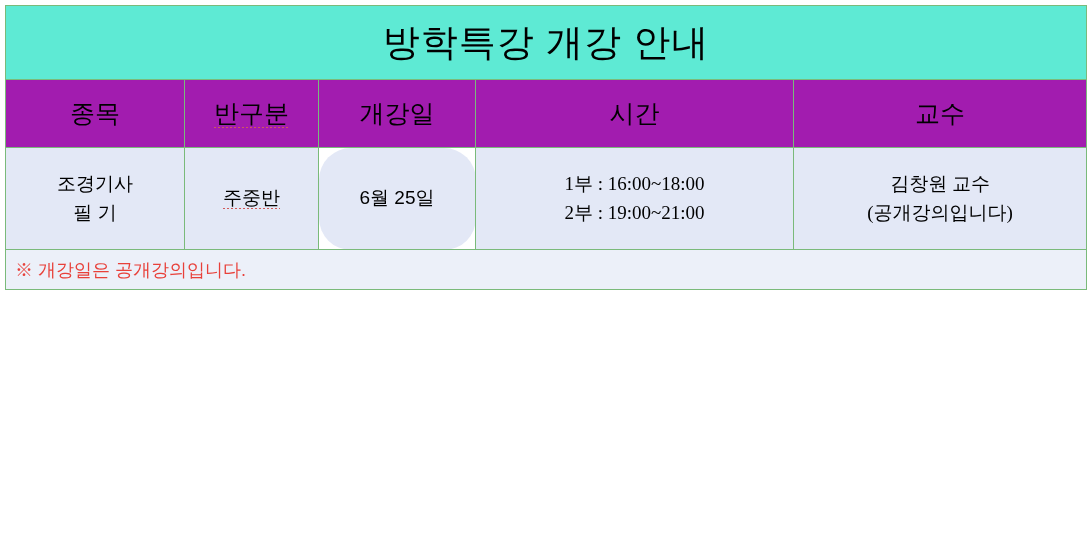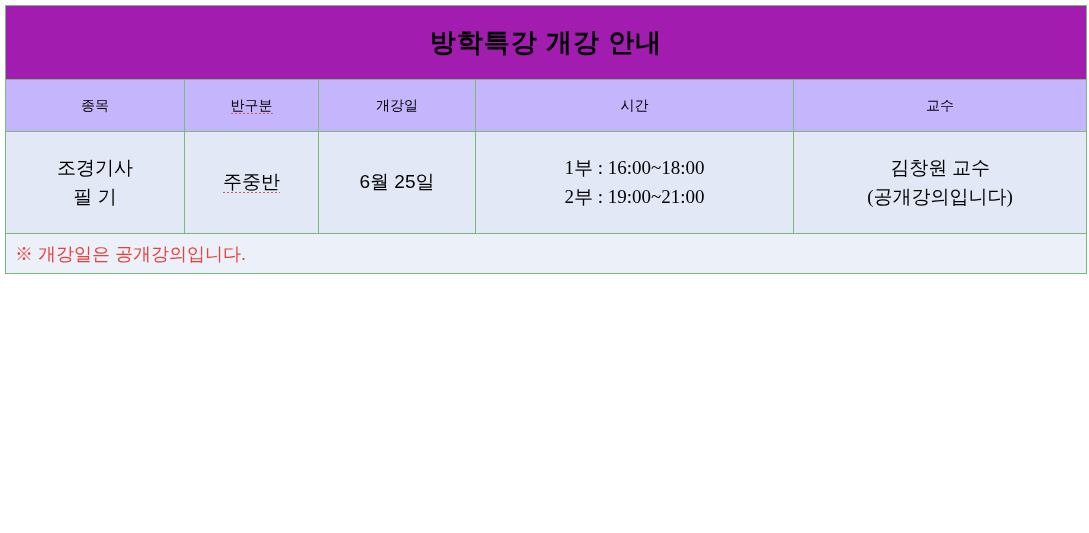--- a/index.html
+++ b/index.html
@@ -28,30 +28,30 @@
   table.notice td {
     border: 1px solid #7aba7a;
     box-sizing: border-box;
     text-align: center;
     vertical-align: middle;
     color: #000000;
   }
   
   .title-cell {
     height: 74px;
-    background: #a21caf;
-    font-size: 26px;
+    background: #5eead4;
+    font-size: 37px;
     letter-spacing: 1px;
-    font-weight: bold;
+    font-weight: normal;
   }
   
   .hdr td {
-    height: 52px;
-    background: #c4b5fd;
-    font-size: 14px;
+    height: 68px;
+    background: #a21caf;
+    font-size: 25px;
   }
   
   .body-row td {
     height: 102px;
     background: #e3e8f6;
     font-size: 19px;
     line-height: 1.5;
   }
   .cell-subject {
     white-space: pre-line;
@@ -67,21 +67,21 @@
     text-align: left !important;
     padding-left: 9px;
     font-size: 18px;
   }
   .footer-cell .mark {
     color: #e8403a;
   }
   .footer-cell .foot-text {
     color: #e8403a;
   }
-  .nowrap { white-space: nowrap; }
+  .nowrap { white-space: nowrap; border-radius: 32px; }
   .underline-dot {
     
     background-image: linear-gradient(to right, #d05a5a 0, #d05a5a 2px, transparent 2px, transparent 4px);
     background-repeat: repeat-x;
     background-position: 0 100%;
     background-size: 4px 1px;
     padding-bottom: 1px;
   }
 </style>
 </head>

